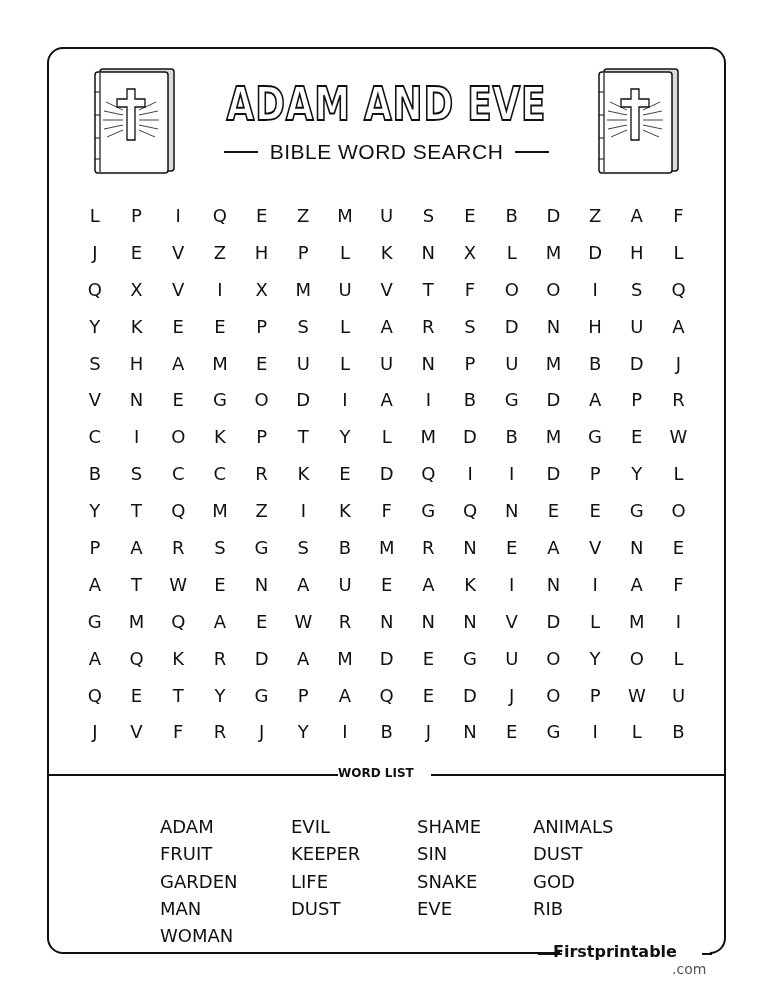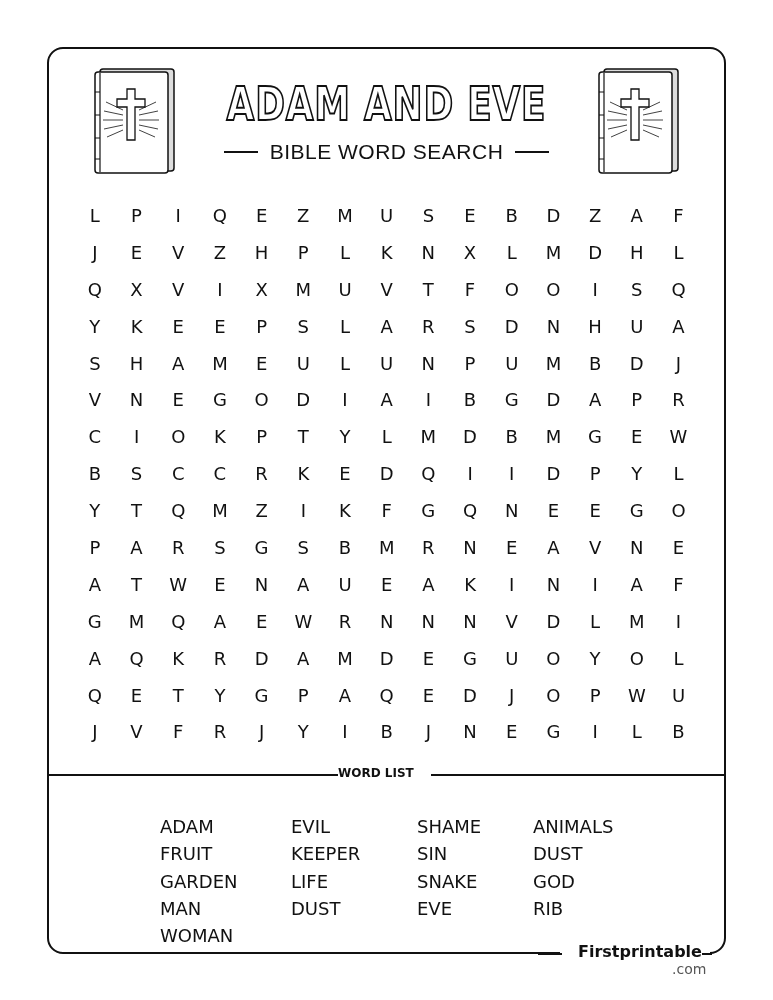--- a/index.html
+++ b/index.html
@@ -24,21 +24,21 @@
   .wl-line { position:absolute; top:774px; height:2px; background:#111; }
   .wl-line.l { left:48px; width:290px; }
   .wl-line.r { left:431px; width:294px; }
   .wl-label { position:absolute; top:766px; left:338px; width:93px; text-align:left;
               font-family:"DejaVu Sans", sans-serif; font-size:12px; font-weight:bold; color:#111; }
   .words { position:absolute; top:799px; left:160px; display:grid;
            grid-template-columns:131px 126px 116px 120px; grid-auto-rows:27.3px;margin-top:16px; }
   .word { font-family:"DejaVu Sans", sans-serif; font-size:18px; color:#111; line-height:24px; }
   .logo-mask { position:absolute; left:560px; top:940px; width:150px; height:20px; background:#fff; }
   .logo-line { position:absolute; left:538px; top:953px; width:24px; height:2px; background:#111; }
-  .logo { position:absolute; left:578px; top:942px; font-family:"DejaVu Sans", sans-serif;
+  .logo { position:absolute; left:553px; top:942px; font-family:"DejaVu Sans", sans-serif;
           font-weight:bold; font-size:16px; color:#111; }
   .logo-line2 { position:absolute; left:702px; top:953px; width:10px; height:2px; background:#111; }
   .logo-com { position:absolute; left:672px; top:961px; font-family:"DejaVu Sans", sans-serif; font-size:14px; color:#555; }
 </style>
 </head>
 <body>
 
 <div class="frame"></div>
 
 <svg class="book left" viewBox="0 0 86 110">

